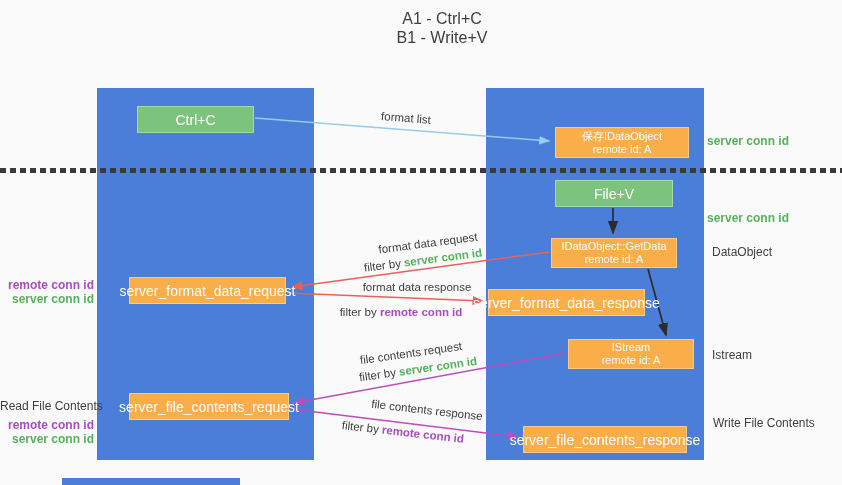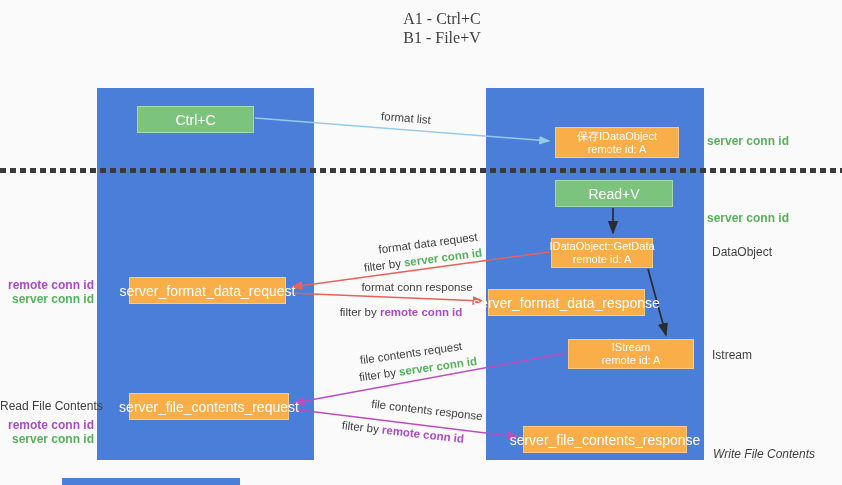--- a/index.html
+++ b/index.html
@@ -4,21 +4,21 @@
 <style>
   :root{
     --background:#fafafa; --column:#4a7ed8; --green-box:#7cc47e; --orange-box:#f9ae49;
     --green-text:#56b15c; --purple-text:#ac4bc4; --red-arrow:#e8615a; --magenta-arrow:#bf4cbf;
     --lightblue-arrow:#96cbec; --dark-text:#3f3f3f; --black-arrow:#2b2b2b; --box-text:#ffffff;
   }
   html,body{margin:0;padding:0;}
   body{font-family:"Liberation Sans",sans-serif;background:#fff;}
   .canvas{position:relative;width:842px;height:485px;background:var(--background);overflow:hidden;}
   .title{position:absolute;top:9px;left:0;width:100%;padding-left:42px;box-sizing:border-box;
-         text-align:center;font-size:16px;line-height:19px;color:var(--dark-text);font-family:Liberation Serif, serif;}
+         text-align:center;font-size:16px;line-height:19px;color:var(--dark-text);}
   .col-header{position:absolute;text-align:center;font-size:12px;line-height:14px;color:var(--dark-text);margin-top:48px;}
   .column{position:absolute;background:var(--column);z-index:1;}
   .dotted{position:absolute;left:0;top:168px;width:842px;height:5px;z-index:3;
           background:repeating-linear-gradient(to right,#3a3a3a 0 6px,transparent 6px 10px);}
   .arrow-layer{position:absolute;left:0;top:0;z-index:4;pointer-events:none;}
   .arrow{fill:none;}
   .blue-a{stroke:var(--lightblue-arrow);stroke-width:1.4;}
   .red-a{stroke:var(--red-arrow);stroke-width:1.5;}
   .magenta-a{stroke:var(--magenta-arrow);stroke-width:1.5;}
   .black-a{stroke:var(--black-arrow);stroke-width:1.7;}
@@ -41,21 +41,21 @@
   .left-group{position:absolute;left:0;width:94px;text-align:right;z-index:6;font-size:12px;line-height:14px;}
   .bottom-strip{position:absolute;left:62px;top:478px;width:178px;height:7px;background:var(--column);z-index:2;}
 </style>
 </head>
 <body>
 
 <div class="canvas">
 
   <div class="title">
     <div>A1 - Ctrl+C</div>
-    <div>B1 - File+V</div>
+    <div>B1 - Write+V</div>
   </div>
 
   <div class="col-header" style="left:97px;top:57px;width:217px;">
     <div>A1</div>
     <div>remote</div>
   </div>
   <div class="col-header" style="left:486px;top:57px;width:218px;">
     <div>B1</div>
   </div>
 
@@ -84,28 +84,28 @@
     <line class="arrow red-a" x1="549" y1="252" x2="292" y2="287" marker-end="url(#mkRed)"></line>
     <line class="arrow red-a" x1="288" y1="293" x2="483" y2="301" marker-end="url(#mkRed)"></line>
     <line class="arrow black-a" x1="648" y1="269" x2="666" y2="335" marker-end="url(#mkBlack)"></line>
     <line class="arrow magenta-a" x1="566" y1="353" x2="294" y2="403" marker-end="url(#mkMag)"></line>
     <line class="arrow magenta-a" x1="291" y1="409" x2="518" y2="437" marker-end="url(#mkMag)"></line>
   </svg>
 
   <div class="box green" style="left:137px;top:106px;width:117px;height:27px;">
     <div>Ctrl+C</div>
   </div>
-  <div class="box orange two" style="left:555px;top:127px;width:124px;height:31px;">
+  <div class="box orange two" style="left:555px;top:127px;width:134px;height:31px;">
     <div>保存IDataObject</div>
     <div>remote id: A</div>
   </div>
   <div class="box green" style="left:555px;top:180px;width:118px;height:27px;">
-    <div>Read+V</div>
+    <div>File+V</div>
   </div>
-  <div class="box orange two" style="left:551px;top:238px;width:102px;height:30px;">
+  <div class="box orange two" style="left:551px;top:238px;width:126px;height:30px;">
     <div>IDataObject::GetData</div>
     <div>remote id: A</div>
   </div>
   <div class="box orange" style="left:488px;top:289px;width:157px;height:27px;">
     <div>server_format_data_response</div>
   </div>
   <div class="box orange" style="left:129px;top:277px;width:157px;height:27px;">
     <div>server_format_data_request</div>
   </div>
   <div class="box orange two" style="left:568px;top:339px;width:126px;height:30px;">
@@ -117,34 +117,34 @@
   </div>
   <div class="box orange" style="left:129px;top:393px;width:160px;height:27px;">
     <div>server_file_contents_request</div>
   </div>
 
   <div class="lbl c" style="left:406px;top:118px;transform:translate(-50%,-50%) rotate(4.5deg);">format list</div>
 
   <div class="lbl c" style="left:428px;top:243px;transform:translate(-50%,-50%) rotate(-7.5deg);">format data request</div>
   <div class="lbl c" style="left:423px;top:260px;transform:translate(-50%,-50%) rotate(-7.5deg);"><span>filter by </span><span class="green-t">server conn id</span></div>
 
-  <div class="lbl c" style="left:417px;top:287px;">format conn response</div>
+  <div class="lbl c" style="left:417px;top:287px;">format data response</div>
   <div class="lbl c" style="left:401px;top:312px;"><span>filter by </span><span class="purple-t">remote conn id</span></div>
 
   <div class="lbl c" style="left:411px;top:353px;transform:translate(-50%,-50%) rotate(-8deg);">file contents request</div>
   <div class="lbl c" style="left:418px;top:369px;transform:translate(-50%,-50%) rotate(-8deg);"><span>filter by </span><span class="green-t">server conn id</span></div>
 
   <div class="lbl c" style="left:427px;top:410px;transform:translate(-50%,-50%) rotate(6.5deg);">file contents response</div>
   <div class="lbl c" style="left:403px;top:432px;transform:translate(-50%,-50%) rotate(6.5deg);"><span>filter by </span><span class="purple-t">remote conn id</span></div>
 
   <div class="side bold-g" style="left:707px;top:134px;">server conn id</div>
   <div class="side bold-g" style="left:707px;top:211px;">server conn id</div>
   <div class="side" style="left:712px;top:245px;">DataObject</div>
   <div class="side" style="left:712px;top:348px;">Istream</div>
-  <div class="side" style="left:713px;top:447px;font-style:italic;">Write File Contents</div>
+  <div class="side" style="left:713px;top:416px;">Write File Contents</div>
 
   <div class="left-group" style="top:278px;">
     <div class="bold-p side" style="position:static;">remote conn id</div>
     <div class="bold-g side" style="position:static;">server conn id</div>
   </div>
   <div class="left-group" style="top:392px;">
     <div class="side" style="position:static;margin-top:7px;">Read File Contents</div>
     <div class="bold-p side" style="position:static;margin-top:5px;">remote conn id</div>
     <div class="bold-g side" style="position:static;">server conn id</div>
   </div>

